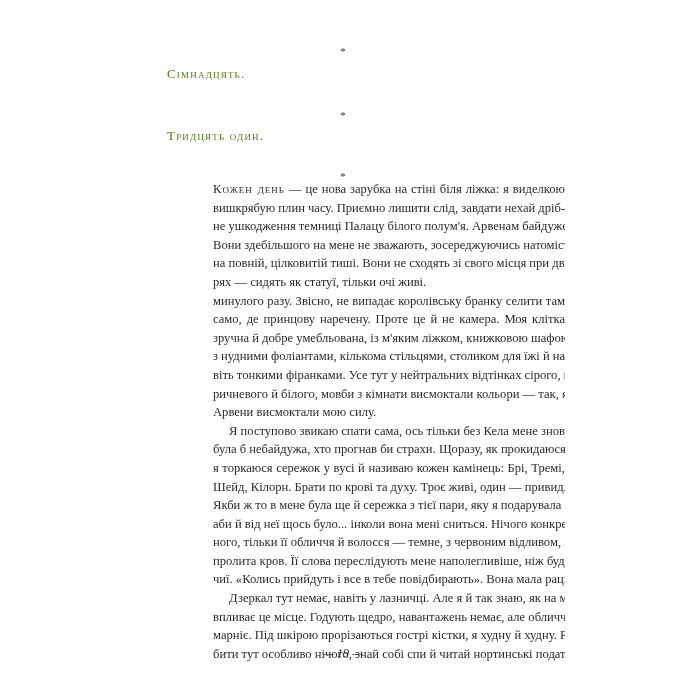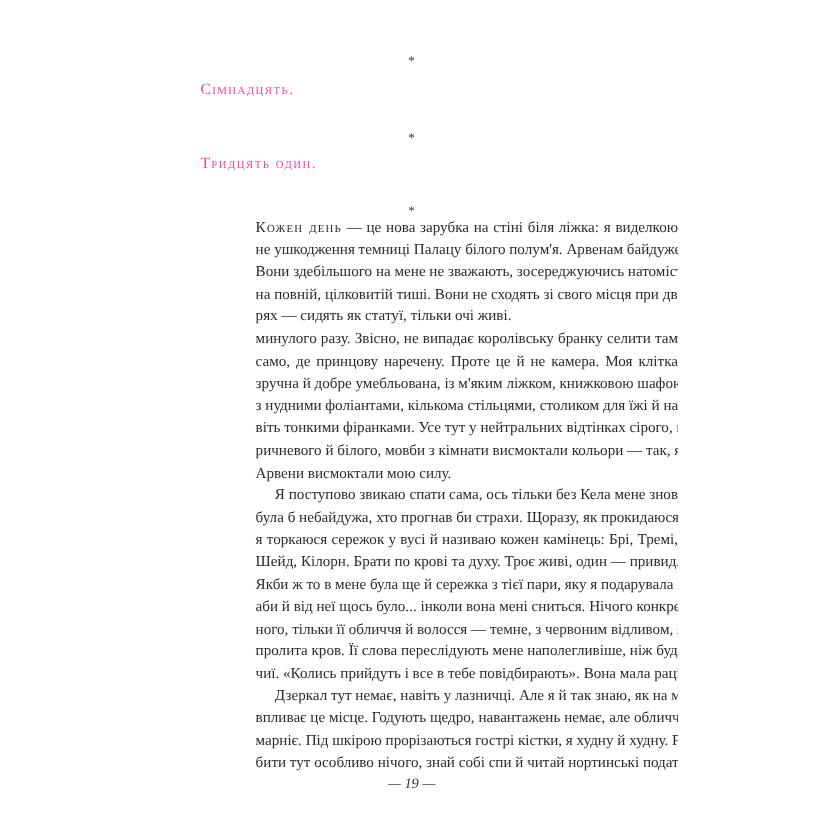--- a/index.html
+++ b/index.html
@@ -8,21 +8,21 @@
     position: absolute; left: 167px; top: 0; width: 352px;
     font-family: "Liberation Serif", "DejaVu Serif", serif;
     color: #2b2b2b; font-size: 12.6px;
   }
   .star {
     position: absolute; left: 0; width: 352px; text-align: center;
     font-size: 11px; line-height: 11px; color: #333;
   }
   .heading {
     position: absolute; left: 0; font-variant: small-caps;
-    letter-spacing: 1.2px; font-size: 13px; color: #ec4899;
+    letter-spacing: 1.2px; font-size: 13px; color: #4d7c0f;
   }
   .body-text {
     position: absolute; left: 0; top: 180px; width: 352px; margin-left: 46px;
   }
   .line {
     height: 18.6px; line-height: 18.6px; white-space: nowrap;
     text-align: justify; text-align-last: justify; display: block;
     overflow: hidden;
   }
   .line.last { text-align-last: left; }
@@ -38,20 +38,21 @@
 
 <div class="page">
   <div class="star" style="top:46px">*</div>
   <div class="heading" style="top:66px">Сімнадцять.</div>
   <div class="star" style="top:110px">*</div>
   <div class="heading" style="top:128px">Тридцять один.</div>
   <div class="star" style="top:171px">*</div>
 
   <div class="body-text" id="body">
       <div class="line"><span class="sc">Кожен день</span><span> — це нова зарубка на стіні біля ліжка: я виделкою</span></div>
+      <div class="line">вишкрябую плин часу. Приємно лишити слід, завдати нехай дріб-</div>
       <div class="line">не ушкодження темниці Палацу білого полум'я. Арвенам байдуже.</div>
       <div class="line">Вони здебільшого на мене не зважають, зосереджуючись натомість</div>
       <div class="line">на повній, цілковитій тиші. Вони не сходять зі свого місця при две-</div>
       <div class="line last">рях — сидять як статуї, тільки очі живі.</div>
       <div class="line">минулого разу. Звісно, не випадає королівську бранку селити там</div>
       <div class="line">само, де принцову наречену. Проте це й не камера. Моя клітка</div>
       <div class="line">зручна й добре умебльована, із м'яким ліжком, книжковою шафою</div>
       <div class="line">з нудними фоліантами, кількома стільцями, столиком для їжі й на-</div>
       <div class="line">віть тонкими фіранками. Усе тут у нейтральних відтінках сірого, ко-</div>
       <div class="line">ричневого й білого, мовби з кімнати висмоктали кольори — так, як</div>

